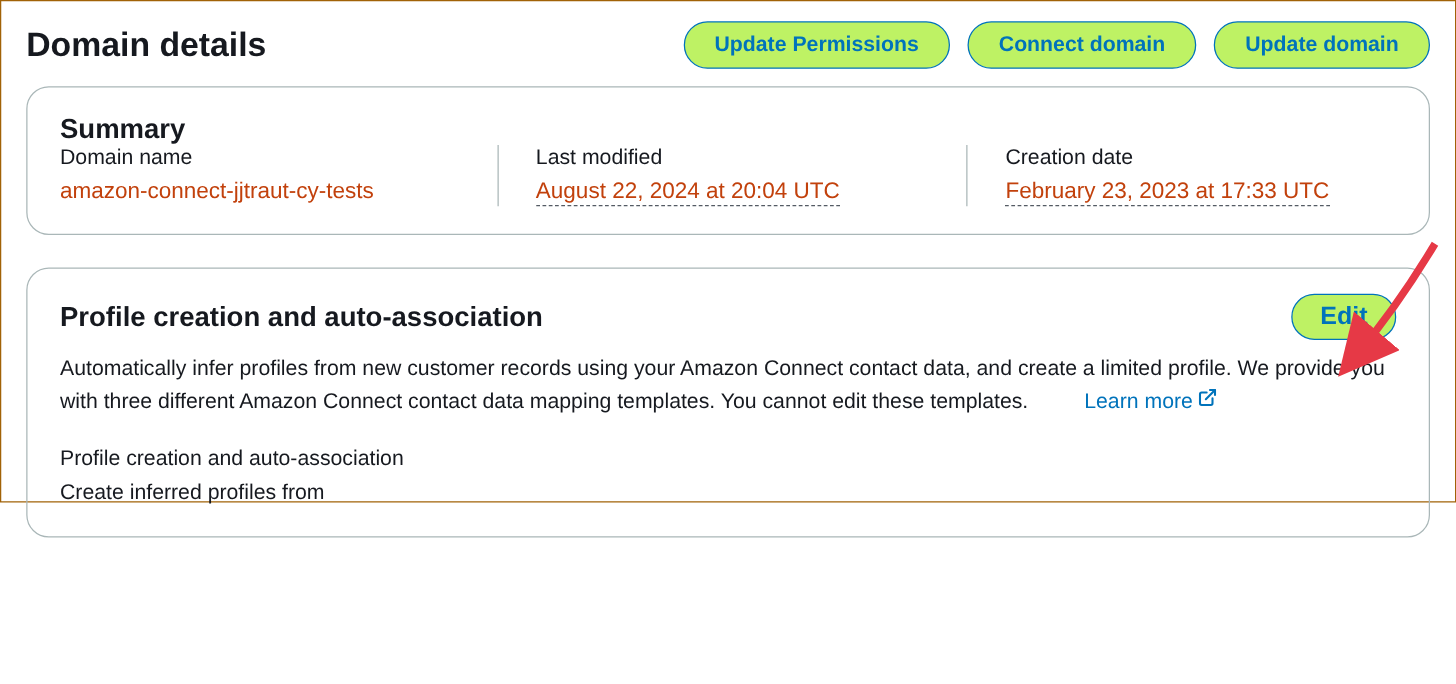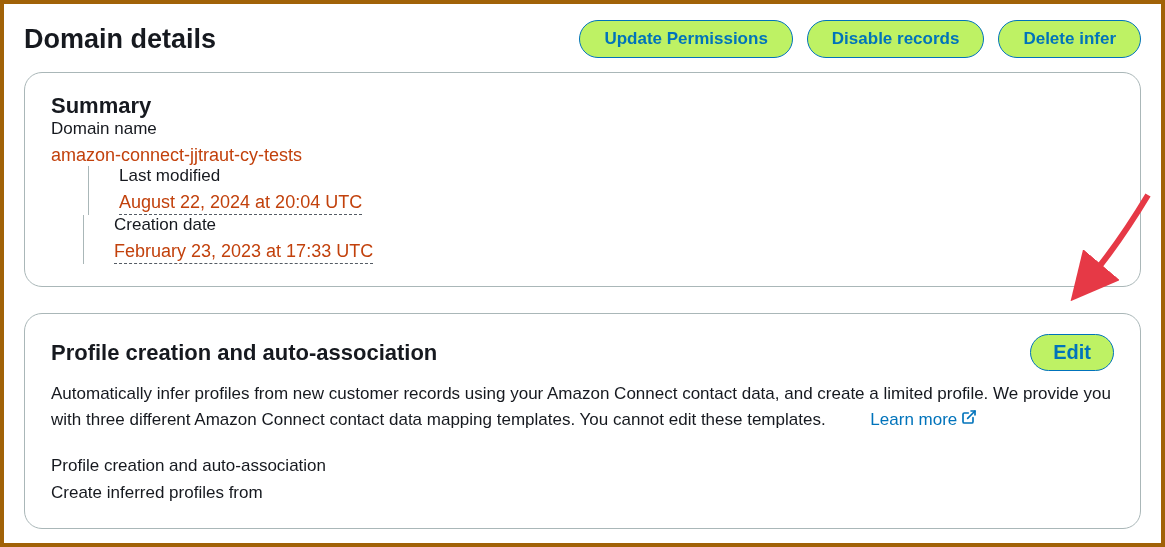--- a/index.html
+++ b/index.html
@@ -5,23 +5,23 @@
   * { box-sizing: border-box; margin: 0; padding: 0; }
   body {
     font-family: "Amazon Ember", "Helvetica Neue", Helvetica, Arial, sans-serif;
     background: #ffffff;
     color: #16191f;
     width: 1165px;
     height: 547px;
     position: relative;
   }
   .outer {
-    border: 4px solid #a16207;
+    border: 1px solid #a16207;
     width: 1165px;
-    height: 547px;
+    height: 402px;
     padding: 8px 20px 18px 20px;
   }
   .header-row {
     display: flex;
     align-items: center;
     justify-content: space-between;
     padding: 8px 0 14px 0;
   }
   .page-title {
     font-size: 27px;
@@ -55,21 +55,20 @@
   }
   .panel-header-row {
     display: flex;
     align-items: center;
     justify-content: space-between;
     margin-bottom: 10px;
   }
   .panel-header-row .panel-title { margin-bottom: 0; }
   .summary-grid {
     display: flex;
-    flex-direction: column;
   }
   .summary-col {
     flex: 1;
     padding-right: 20px;
   }
   .summary-col.mid {
     border-left: 1px solid #aab7b8;
     padding-left: 30px;
     margin-left: 37px;
   }
@@ -124,22 +123,22 @@
   }
 </style>
 </head>
 <body>
 
 <div class="outer">
   <div class="header-row">
     <h1 class="page-title">Domain details</h1>
     <div class="btn-row">
       <button class="btn">Update Permissions</button>
-      <button class="btn">Disable records</button>
-      <button class="btn">Delete infer</button>
+      <button class="btn">Connect domain</button>
+      <button class="btn">Update domain</button>
     </div>
   </div>
 
   <div class="panel">
     <div class="panel-title">Summary</div>
     <div class="summary-grid">
       <div class="summary-col">
         <div class="field-label">Domain name</div>
         <div class="field-value">amazon-connect-jjtraut-cy-tests</div>
       </div>

